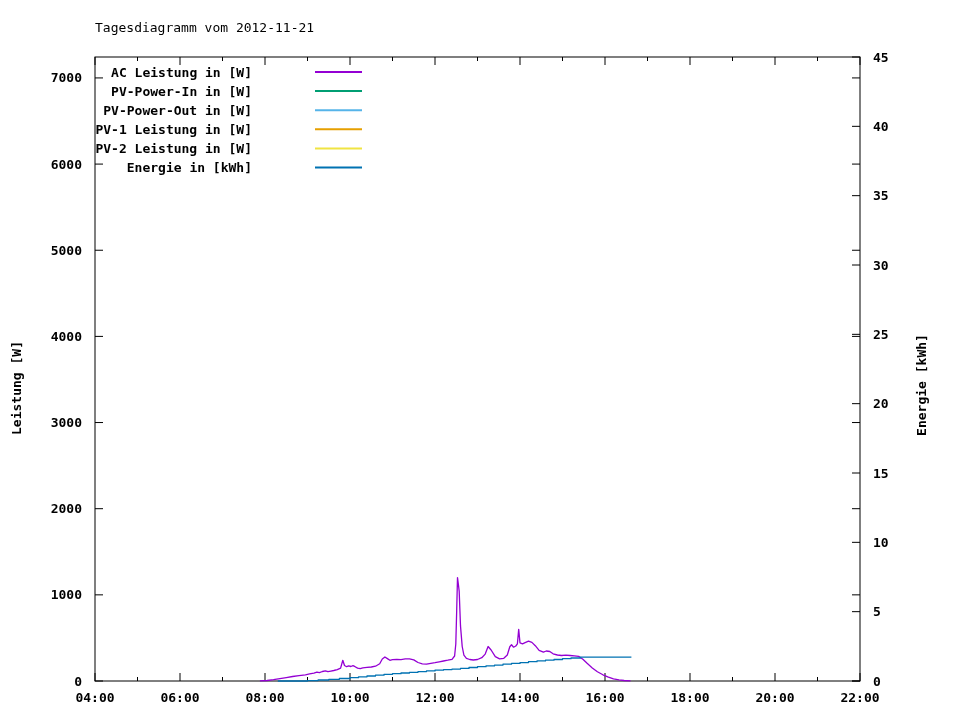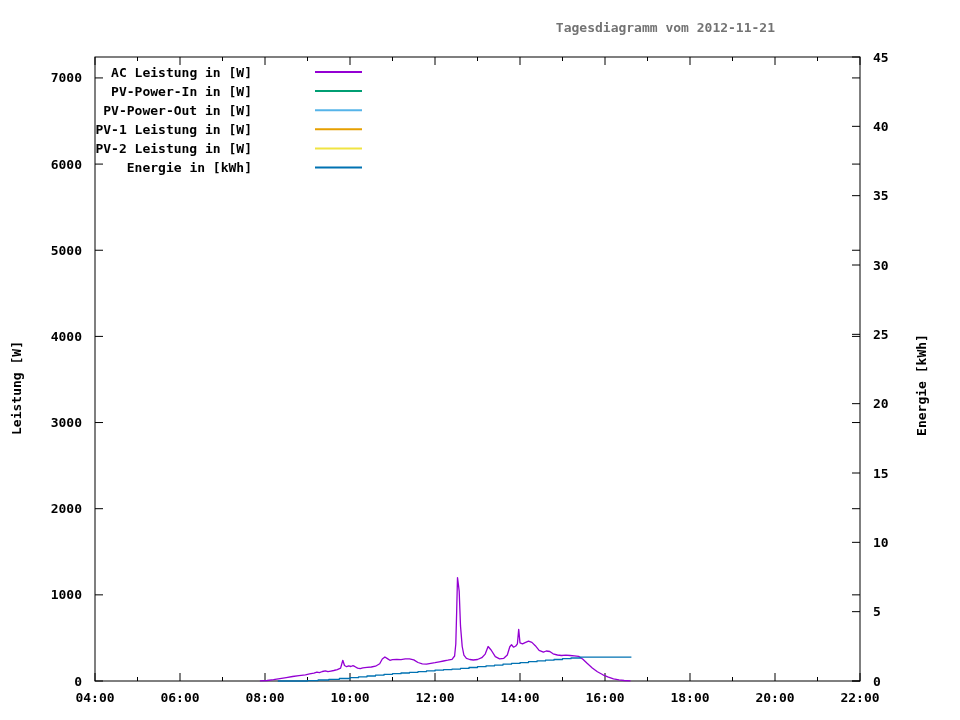--- a/index.html
+++ b/index.html
@@ -1,19 +1,19 @@
 <!DOCTYPE html>
 <html><head>
 <meta charset="utf-8">
 <style>
   html,body{margin:0;padding:0;background:#fff;}
   #canvas{position:relative;width:960px;height:720px;background:#ffffff;overflow:hidden;
           font-family:"DejaVu Sans Mono","Liberation Mono",monospace;}
-  .chart-title{position:absolute;top:20px;left:95px;width:680px;text-align:right;
-               font-size:13px;font-weight:bold;color:#737373;}
+  .chart-title{position:absolute;top:20px;left:95px;width:680px;text-align:left;
+               font-size:13px;font-weight:normal;color:#000000;}
   .ylabel{position:absolute;top:388px;left:16px;transform:translate(-50%,-50%) rotate(-90deg);
           white-space:nowrap;font-size:13px;font-weight:bold;color:#000;}
   .y2label{position:absolute;top:385px;left:921px;transform:translate(-50%,-50%) rotate(-90deg);
            white-space:nowrap;font-size:13px;font-weight:bold;color:#000;}
   svg text{font-family:"DejaVu Sans Mono","Liberation Mono",monospace;font-size:13px;font-weight:bold;fill:#000;}
   svg{position:absolute;top:0;left:0;}
 </style>
 </head>
 <body>
 

